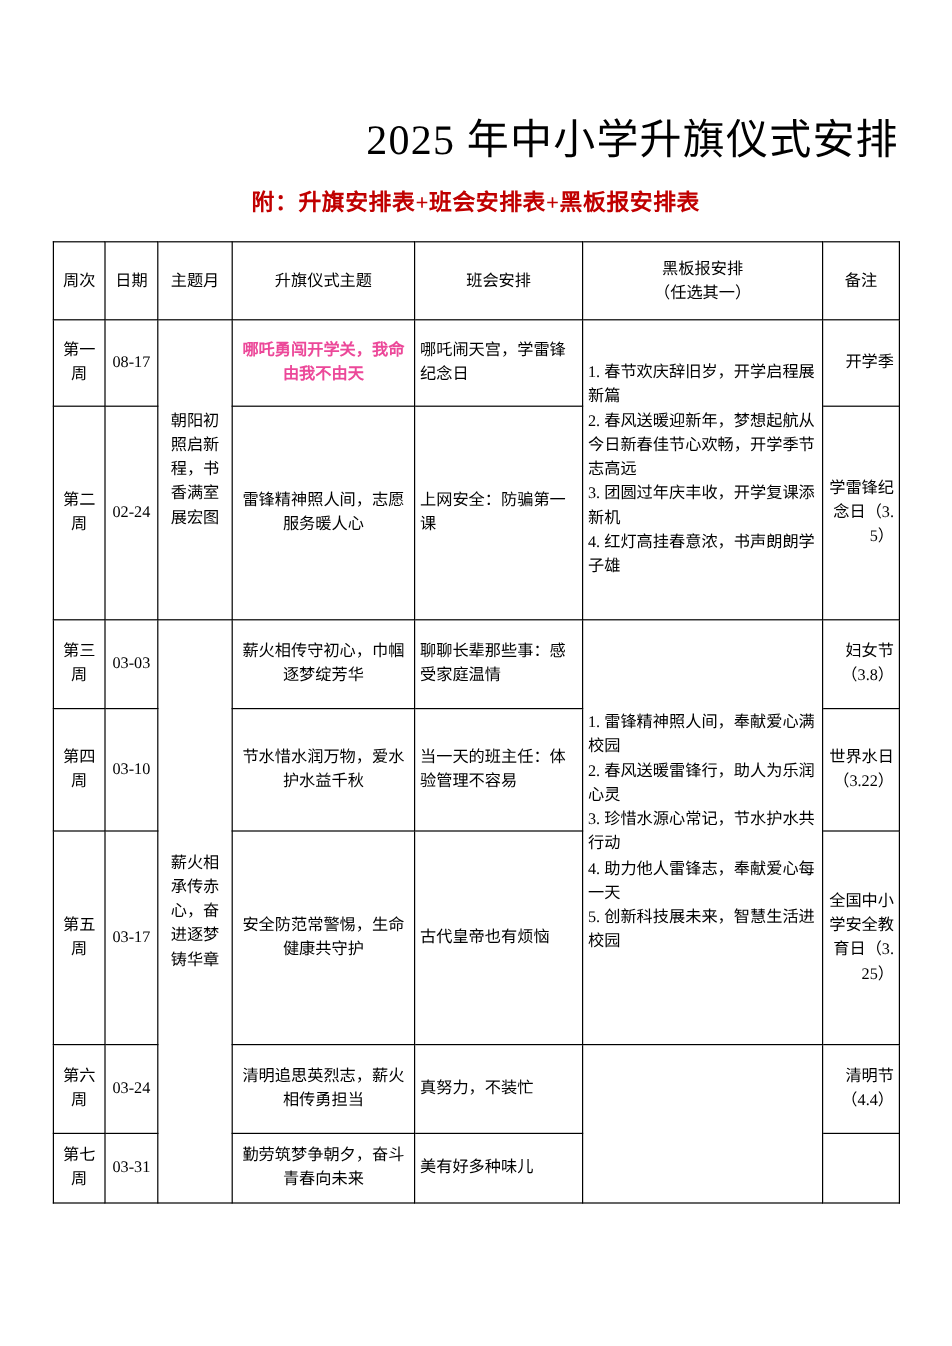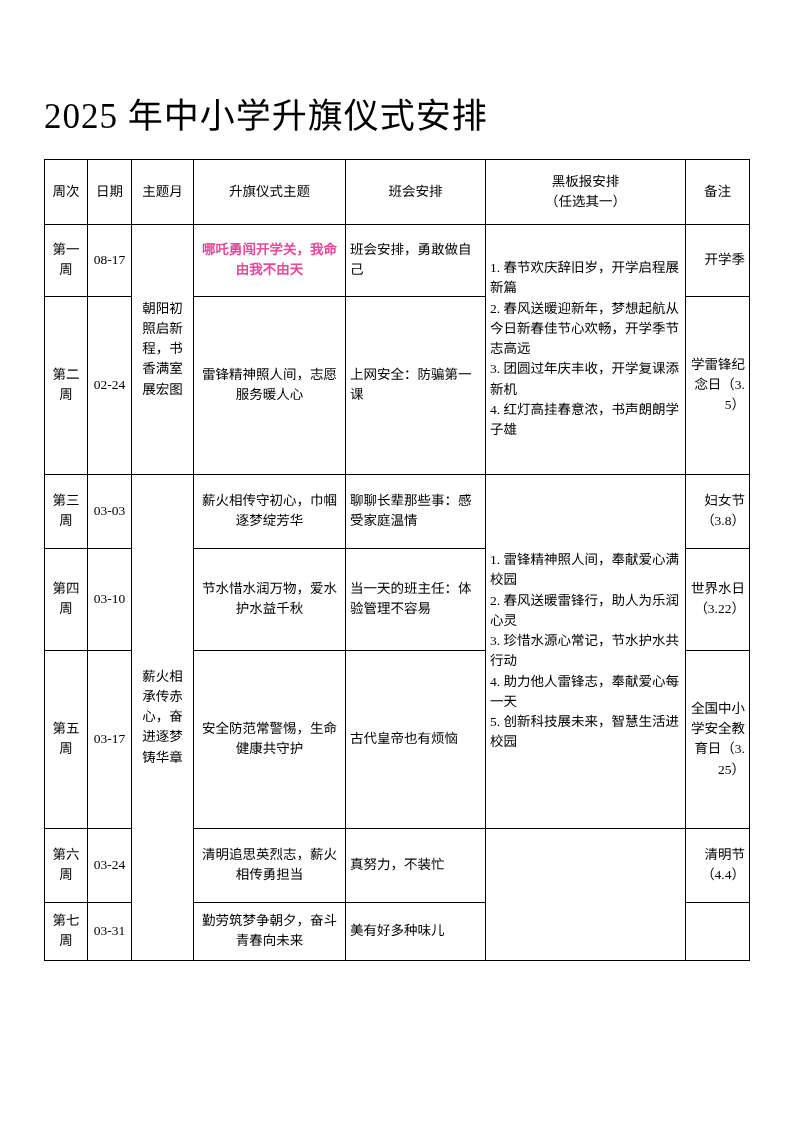--- a/index.html
+++ b/index.html
@@ -17,21 +17,21 @@
     overflow: hidden;
   }
   .page {
     position: relative;
     width: 793px;
     height: 1122px;
     box-sizing: border-box;
     padding: 0 44px;
   }
   .doc-title {
-    text-align: left;
+    text-align: right;
     font-size: 35px;
     font-weight: normal;
     letter-spacing: 1px;
     margin: 0;
     padding-top: 95px;
     line-height: 1.25;
     color: #000000;
     font-family: "Liberation Serif", "DejaVu Serif", serif;
   }
   .doc-subtitle {
@@ -152,20 +152,21 @@
     background: #ffffff;
     z-index: 5;
   }
 </style>
 </head>
 <body>
 
 <div class="page">
 
   <h1 class="doc-title">2025 年中小学升旗仪式安排</h1>
+  <p class="doc-subtitle">附：升旗安排表+班会安排表+黑板报安排表</p>
 
   <table class="schedule">
     <colgroup>
       <col class="c-week">
         <col class="c-date">
         <col class="c-theme">
         <col class="c-flag">
       <col class="c-class">
         <col class="c-board">
         <col class="c-remark">
@@ -183,21 +184,21 @@
         </th>
         <th>备注</th>
       </tr>
     </thead>
     <tbody>
         <tr style="height: 72px; margin-left: 33px;">
           <td class="week">第一周</td>
           <td class="date">08-17</td>
           <td class="theme" rowspan="2">朝阳初照启新程，书香满室展宏图</td>
           <td class="flag highlight">哪吒勇闯开学关，我命由我不由天</td>
-          <td class="classmeet">班会安排，勇敢做自己</td>
+          <td class="classmeet">哪吒闹天宫，学雷锋纪念日</td>
           <td class="board" rowspan="2">
             <ul class="board-list">
               <li>1. 春节欢庆辞旧岁，开学启程展新篇</li>
               <li>2. 春风送暖迎新年，梦想起航从今日新春佳节心欢畅，开学季节志高远</li>
               <li>3. 团圆过年庆丰收，开学复课添新机</li>
               <li>4. 红灯高挂春意浓，书声朗朗学子雄</li>
             </ul>
           </td>
           <td class="remark">开学季</td>
         </tr>

